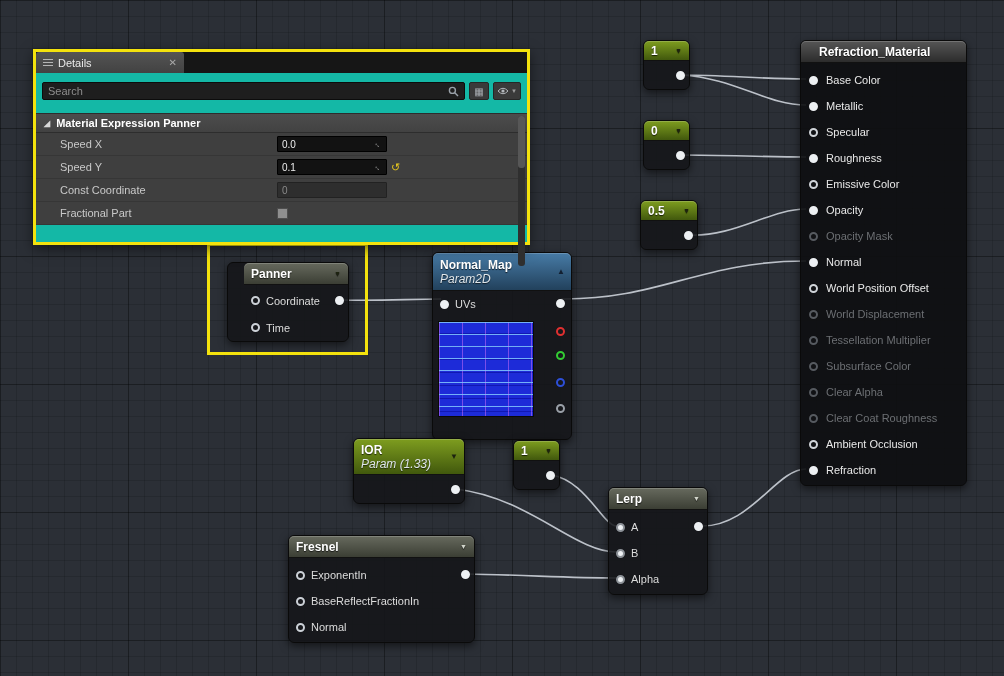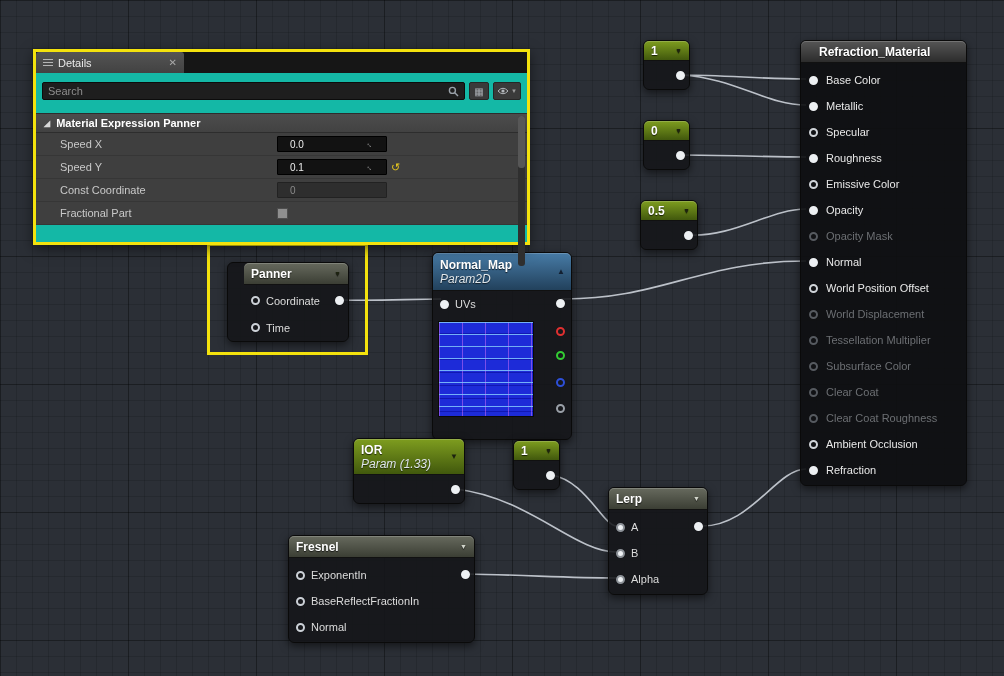--- a/index.html
+++ b/index.html
@@ -117,21 +117,21 @@
   .eye-caret { font-size:6px; color:#9a9a9a; }
   .secheader { height:20px; background:linear-gradient(180deg,#4c4c4c,#424242);
                border-top:1px solid #2d2d2d; border-bottom:1px solid #2d2d2d;
                display:flex; align-items:center; gap:6px; padding-left:8px;
                font-size:11px; font-weight:bold; color:#fff; }
   .sec-tri { font-size:8px; color:#d8d8d8; }
   .drow { height:23px; display:flex; align-items:center; font-size:11px; color:#c9c9c9;
           background:#3f3f3f; border-bottom:1px solid #363636; }
   .drow .lbl { width:241px; padding-left:24px; }
   .valbox { width:110px; height:16px; background:#121212; border:1px solid #000; border-radius:1px;
-            color:#ededed; font-size:10px; display:flex; align-items:center; padding:0 12px; }
+            color:#ededed; font-size:10px; display:flex; align-items:center; padding:0 4px; }
   .valbox .dragicon { margin-left:auto; color:#8b8b8b; font-size:8px; transform:rotate(45deg); }
   .valbox.disabled { background:#2e2e2e; border-color:#222; color:#8a8a8a; }
   .reset { color:#e8c81e; font-size:11px; margin-left:4px; line-height:1; }
   .checkbox { width:11px; height:11px; background:#8f8f8f; border:1px solid #4e4e4e; }
   .dscrollbar { position:absolute; right:2px; top:64px; width:7px; height:150px;
                 background:#2f2f2f; border-radius:3px; }
   .dthumb { width:7px; height:52px; background:#575757; border-radius:3px; }
 </style>
 </head>
 <body>
@@ -388,21 +388,21 @@
     <div class="mat-pin" data-state="disabled">
       <span class="pin-circle"></span>
       <span class="pin-label">Tessellation Multiplier</span>
     </div>
     <div class="mat-pin" data-state="disabled">
       <span class="pin-circle"></span>
       <span class="pin-label">Subsurface Color</span>
     </div>
     <div class="mat-pin" data-state="disabled">
       <span class="pin-circle"></span>
-      <span class="pin-label">Clear Coat</span>
+      <span class="pin-label">Clear Alpha</span>
     </div>
     <div class="mat-pin" data-state="disabled">
       <span class="pin-circle"></span>
       <span class="pin-label">Clear Coat Roughness</span>
     </div>
     <div class="mat-pin" data-state="open">
       <span class="pin-circle"></span>
       <span class="pin-label">Ambient Occlusion</span>
     </div>
     <div class="mat-pin" data-state="connected">

